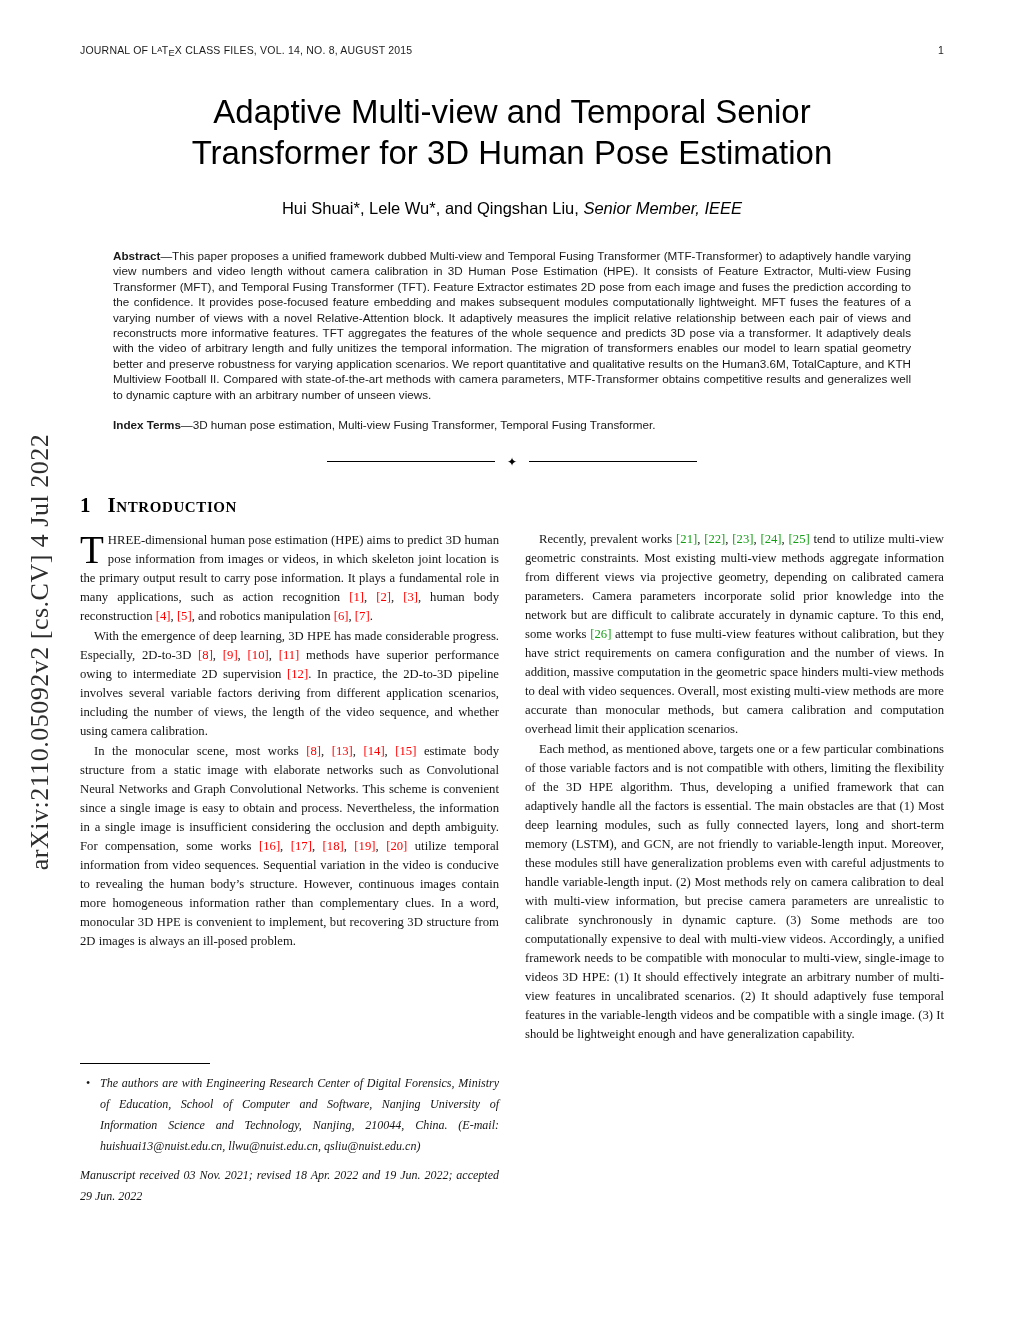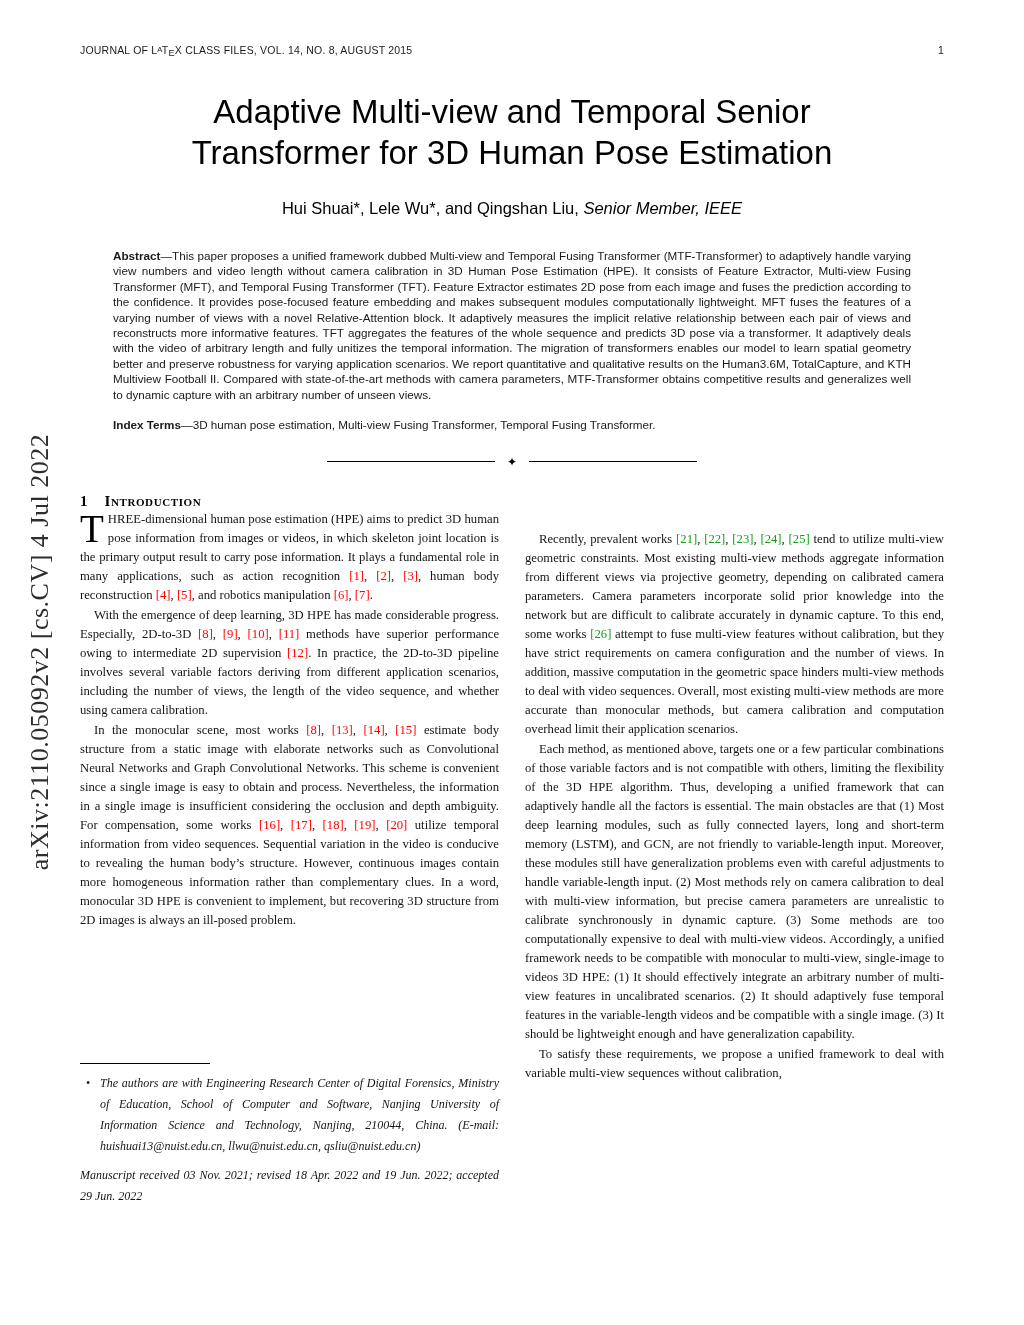--- a/index.html
+++ b/index.html
@@ -45,21 +45,21 @@
   .separator { margin-top:23px; display:flex; align-items:center; justify-content:center; gap:12px; }
   .separator .line { width:168px; height:1px; background:#000; }
   .separator .diamond { font-size:12px; line-height:1; color:#000; }
 
   
   .columns { display:flex; gap:26px; margin-top:25px; min-height:714px; }
   .col { width:419px; }
   .col-left { display:flex; flex-direction:column; }
   .col-right { padding-top:37px; }
 
-  .section-heading { font-size:15px; color:#000; }
+  .section-heading { font-size:21px; color:#000; margin-bottom:13px; }
   .sec-num { margin-right:17px; }
   .sec-title { font-variant:small-caps; letter-spacing:.6px; }
 
   .para { font-size:12.7px; line-height:19px; text-align:justify; }
   .para + .para { margin-top:1px; }
   .indent { text-indent:14px; }
   .dropcap {
     float:left; font-size:39px; line-height:31px; padding:3px 4px 0 0; color:#000;
   }
 
@@ -123,19 +123,18 @@
       <div class="footnotes">
         <div class="fn-rule"></div>
         <div class="fn-item"><span>The authors are with Engineering Research Center of Digital Forensics, Ministry of Education, School of Computer and Software, Nanjing University of Information Science and Technology, Nanjing, 210044, China. (E-mail: huishuai13@nuist.edu.cn, llwu@nuist.edu.cn, qsliu@nuist.edu.cn)</span></div>
         <div class="manuscript">Manuscript received 03 Nov. 2021; revised 18 Apr. 2022 and 19 Jun. 2022; accepted 29 Jun. 2022</div>
       </div>
     </div>
 
     <div class="col col-right">
       <p class="para indent"><span>Recently, prevalent works </span><span class="cite-green">[21]</span><span>, </span><span class="cite-green">[22]</span><span>, </span><span class="cite-green">[23]</span><span>, </span><span class="cite-green">[24]</span><span>, </span><span class="cite-green">[25]</span><span> tend to utilize multi-view geometric constraints. Most existing multi-view methods aggregate information from different views via projective geometry, depending on calibrated camera parameters. Camera parameters incorporate solid prior knowledge into the network but are difficult to calibrate accurately in dynamic capture. To this end, some works </span><span class="cite-green">[26]</span><span> attempt to fuse multi-view features without calibration, but they have strict requirements on camera configuration and the number of views. In addition, massive computation in the geometric space hinders multi-view methods to deal with video sequences. Overall, most existing multi-view methods are more accurate than monocular methods, but camera calibration and computation overhead limit their application scenarios.</span></p>
       <p class="para indent"><span>Each method, as mentioned above, targets one or a few particular combinations of those variable factors and is not compatible with others, limiting the flexibility of the 3D HPE algorithm. Thus, developing a unified framework that can adaptively handle all the factors is essential. The main obstacles are that (1) Most deep learning modules, such as fully connected layers, long and short-term memory (LSTM), and GCN, are not friendly to variable-length input. Moreover, these modules still have generalization problems even with careful adjustments to handle variable-length input. (2) Most methods rely on camera calibration to deal with multi-view information, but precise camera parameters are unrealistic to calibrate synchronously in dynamic capture. (3) Some methods are too computationally expensive to deal with multi-view videos. Accordingly, a unified framework needs to be compatible with monocular to multi-view, single-image to videos 3D HPE: (1) It should effectively integrate an arbitrary number of multi-view features in uncalibrated scenarios. (2) It should adaptively fuse temporal features in the variable-length videos and be compatible with a single image. (3) It should be lightweight enough and have generalization capability.</span></p>
-      <p class="para indent"><span>To satisfy these requirements, we propose a unified framework to deal with variable multi-view sequences without calibration,</span></p>
     </div>
 
   </div>
 </div>
 
 <div class="arxiv-stamp">arXiv:2110.05092v2  [cs.CV]  4 Jul 2022</div>
 
 </body></html>

